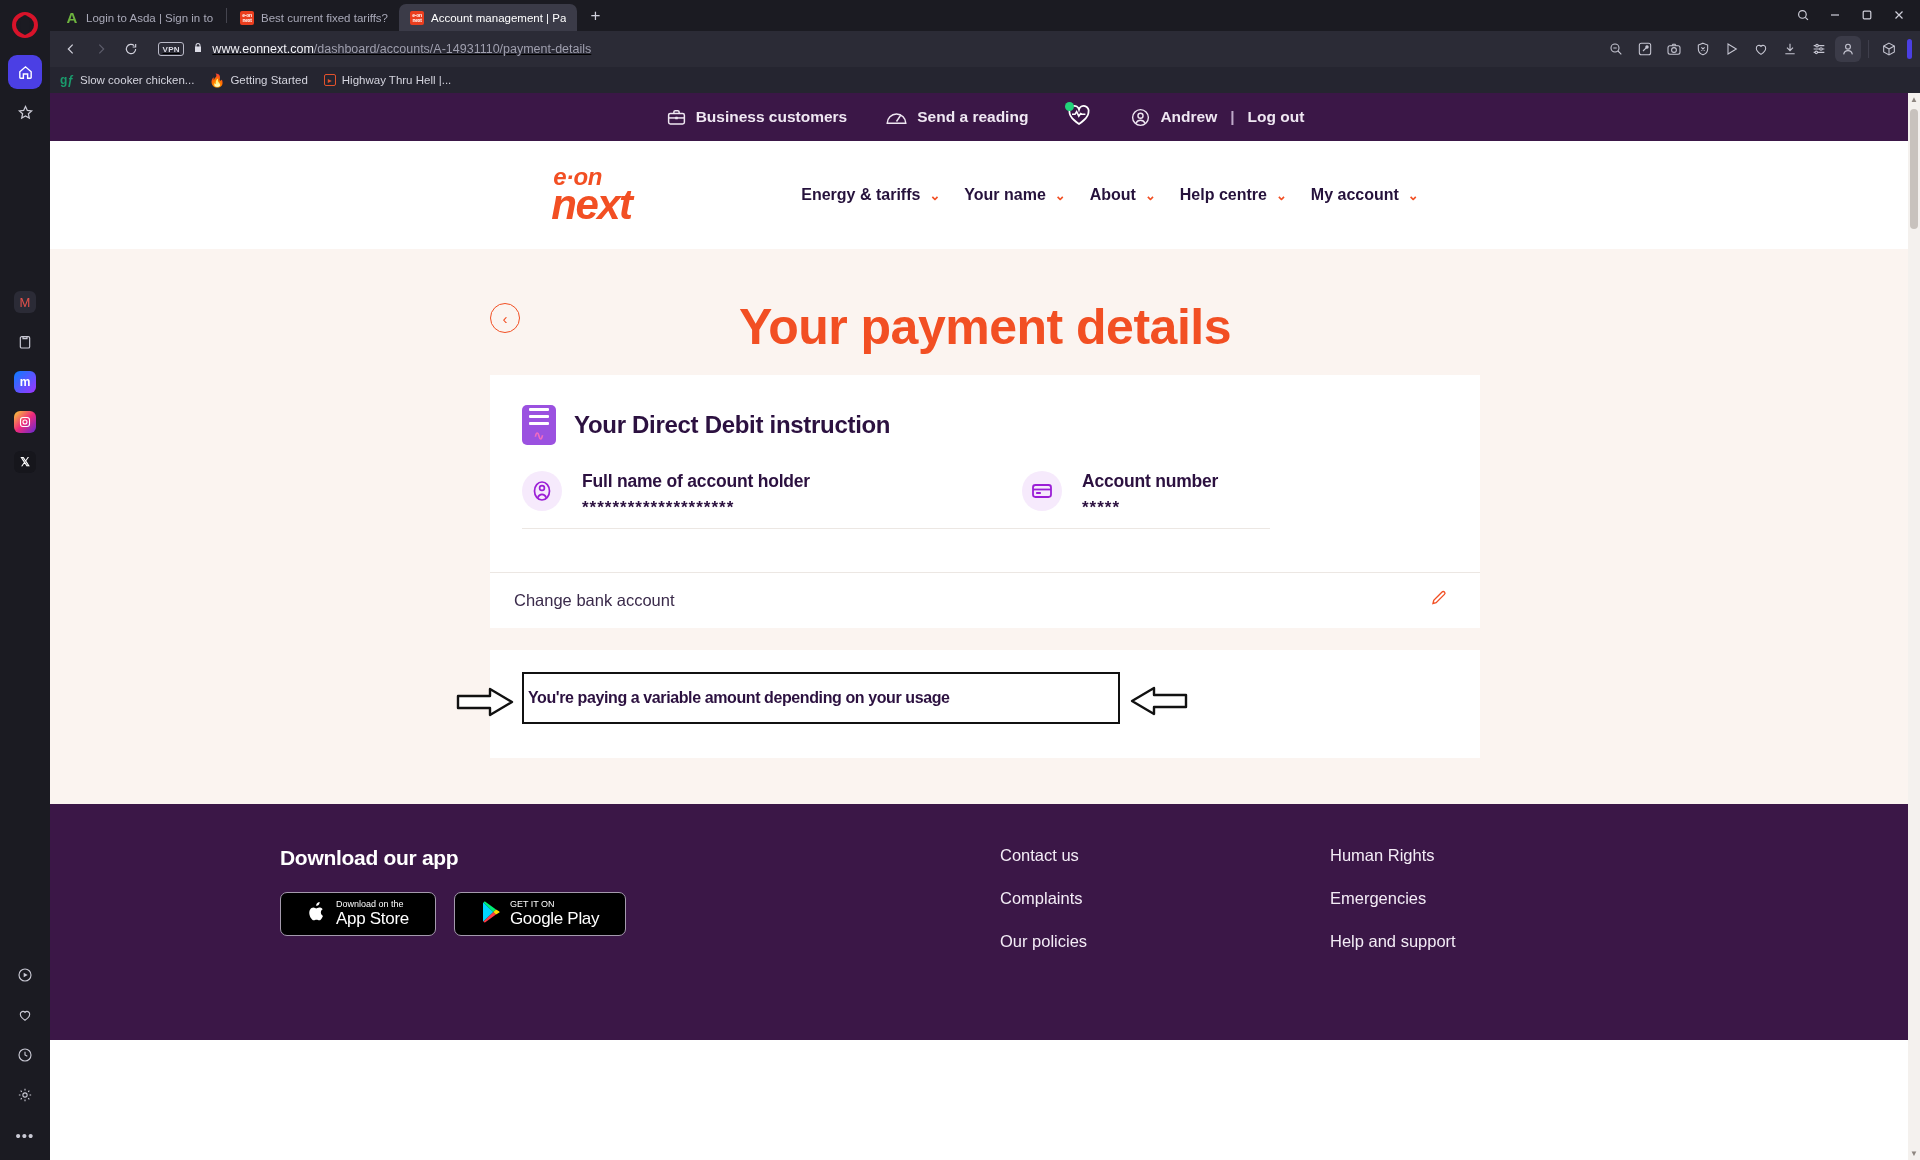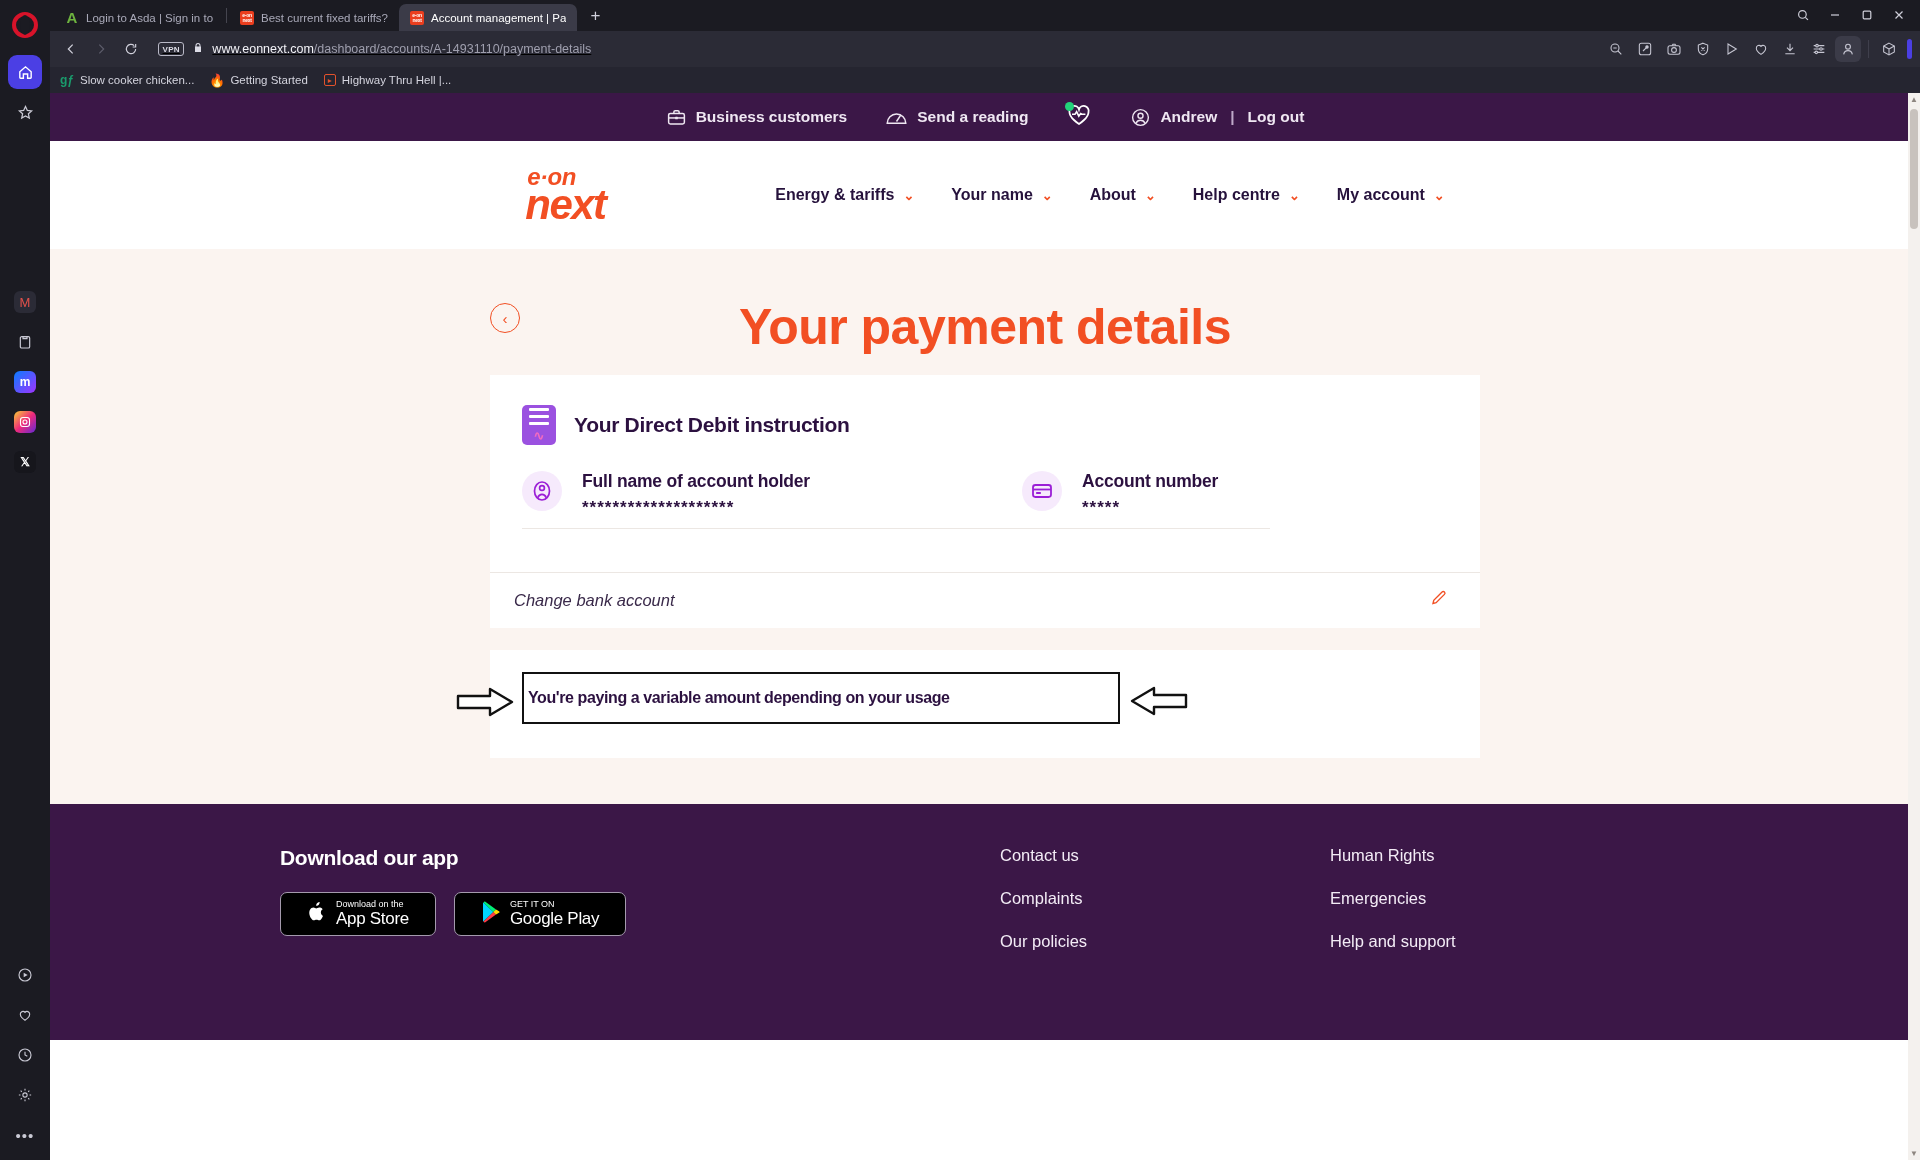--- a/index.html
+++ b/index.html
@@ -151,21 +151,21 @@
   }
   .eon-logo { width: 100px; position:relative; margin-right: 80px; }
   .eon-logo .eon {
     color:#f24f23; font-style:italic; font-weight:bold; font-size:24px;
     letter-spacing:-0.5px; line-height:0.85; padding-left:2px;
   }
   .eon-logo .next {
     color:#f24f23; font-style:italic; font-weight:bold; font-size:42px;
     line-height:0.85; letter-spacing:-1.5px;
   }
-  .nav-links { display:flex; align-items:center; gap:37px; }
+  .nav-links { display:flex; align-items:center; gap:24px; }
   .nav-link { display:flex; align-items:center; gap:9px;
               font-size:16px; font-weight:bold; color:#26123c; white-space:nowrap; }
   .chev { color:#f24f23; font-size:13px; line-height:1; }
 
   
   .page-body { background:#fbf4f0; padding: 30px 0 46px 0; }
 
   .title-row { position:relative; height: 96px; display:flex;
                align-items:center; justify-content:center; }
   .back-circle {
@@ -183,21 +183,21 @@
   .card + .card { margin-top: 22px; }
 
   .card-head { display:flex; align-items:center; gap:18px; padding: 30px 32px 26px 32px; }
   .dd-icon {
     width:34px;height:40px;border-radius:5px;background:#9b51e0;
     display:flex;flex-direction:column;align-items:center;justify-content:center;gap:4px;
     flex:0 0 34px;
   }
   .dd-icon .bar{width:20px;height:3px;background:#fff;border-radius:1px;}
   .dd-icon .wave{color:#f06ac0;font-size:13px;line-height:1;font-weight:bold;}
-  .card-head h2 { font-size: 21px; color:#2c1140; letter-spacing:-0.3px; }
+  .card-head h2 { font-size: 24px; color:#2c1140; letter-spacing:-0.3px; }
 
   .dd-grid { display:flex; padding: 0 32px 10px 32px; }
   .dd-col { display:flex; gap:20px; align-items:flex-start; }
   .dd-col.left { width: 500px; }
   .dd-ico-circle {
     width:40px;height:40px;border-radius:50%;background:#f6eafc;
     display:flex;align-items:center;justify-content:center; flex:0 0 40px;
     color:#9b1fd6;
   }
   .dd-label{ font-size:17.5px; font-weight:bold; color:#2c1140; letter-spacing:-0.2px;}
@@ -206,21 +206,21 @@
 
   .divider-row{ position:relative; height: 44px; }
   .divider-line{ position:absolute; left:32px; right:210px; top:0; height:1px;
                  background:#ece7e3; }
 
   .row-link {
     display:flex; align-items:center; justify-content:space-between;
     padding: 0 32px 0 24px; height: 56px; border-top:1px solid #ece7e3;
     margin: 0 0 0 0;
   }
-  .row-link .txt { font-size:16.5px; color:#3a2a4a;font-style:italic; }
+  .row-link .txt { font-size:16.5px; color:#3a2a4a; }
   .pencil { color:#f24f23; font-size:18px; }
 
   
   .card.variable { padding: 26px 0 30px 0; position:relative; }
   .hl-box {
     position:absolute; left: 32px; top: 22px;
     width: 598px; height: 52px;
     border: 2.6px solid #111; background: transparent;
     display:flex; align-items:center; padding-left: 4px;
   }

